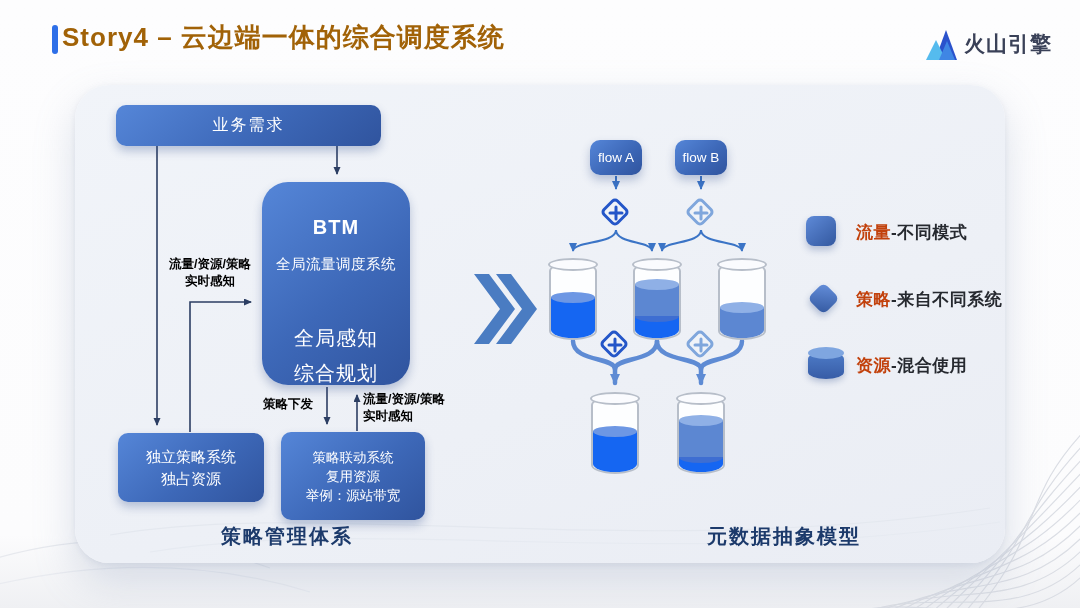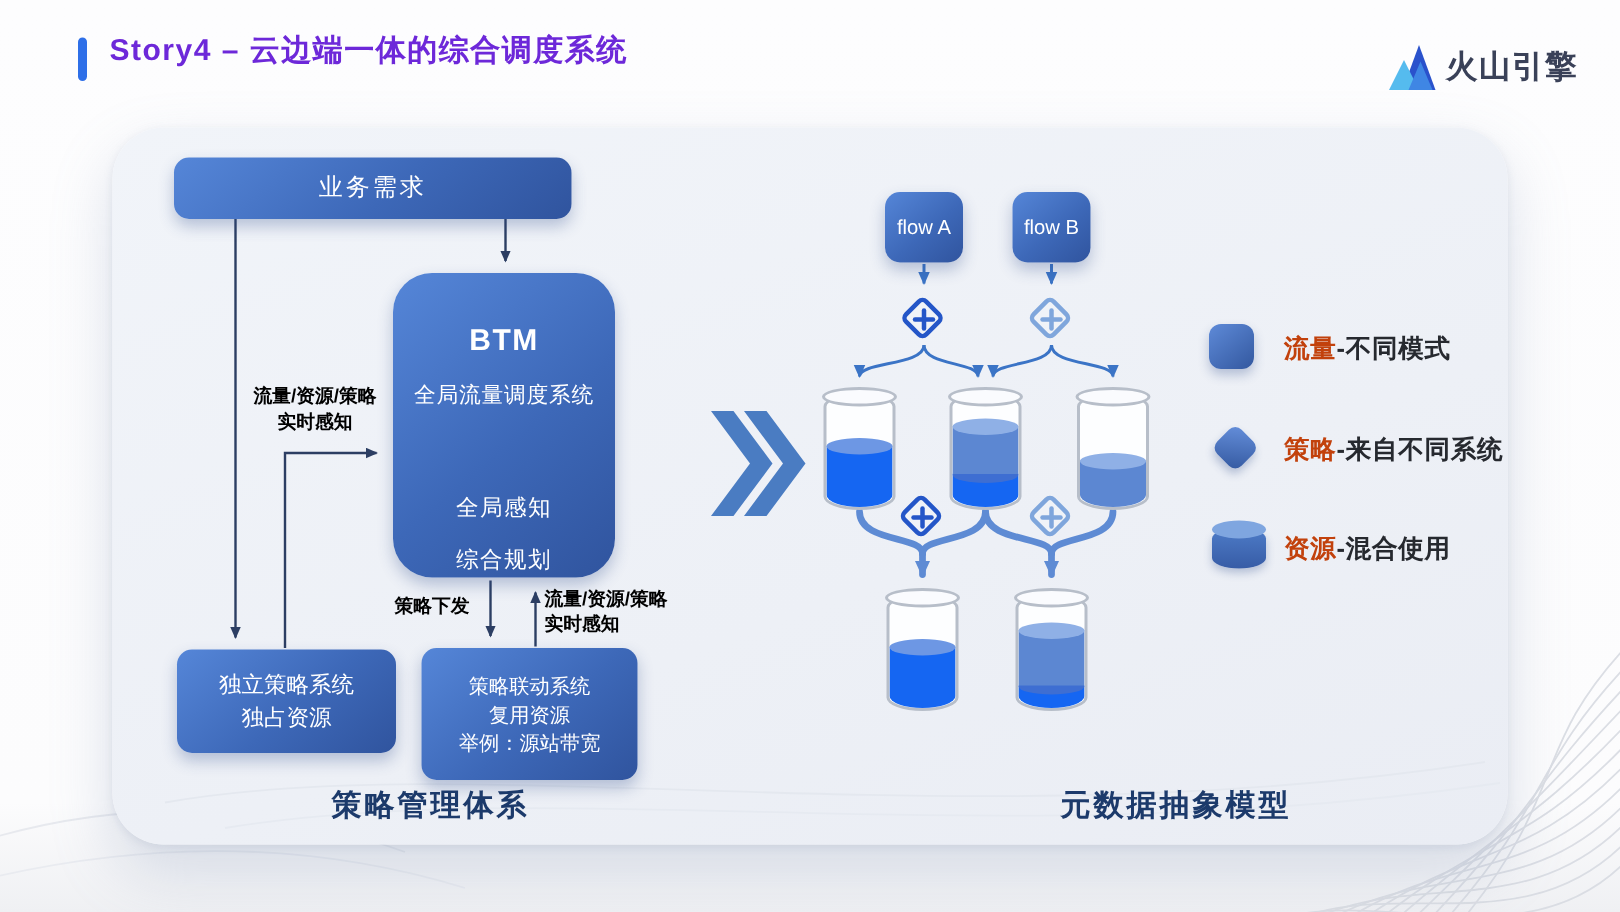--- a/index.html
+++ b/index.html
@@ -6,21 +6,21 @@
   body{
     width:1080px;height:608px;position:relative;overflow:hidden;
     background:linear-gradient(#fdfdfe 0%, #fcfcfd 88%, #eff0f3 100%);
     font-family:"Liberation Sans","DejaVu Sans",sans-serif;
     -webkit-font-smoothing:antialiased;
   }
   .abs{position:absolute;}
 
   
   .accent-bar{left:52px;top:25px;width:6px;height:29px;border-radius:3px;background:#2E6FE8;}
-  .page-title{left:73px;top:20px;font-size:20px;font-weight:700;color:#6d28d9;letter-spacing:1px;}
+  .page-title{left:62px;top:20px;font-size:26px;font-weight:700;color:#a16207;letter-spacing:1px;}
   .brand{right:28px;top:27px;display:flex;align-items:center;gap:1px;}
   .brand-text{font-size:21px;font-weight:700;color:#3A4158;letter-spacing:1px;}
 
   
   .card{
     left:75px;top:85px;width:930px;height:478px;border-radius:34px;
     background:linear-gradient(160deg,#f1f4f9 0%,#edf0f6 60%,#eaedf4 100%);
     box-shadow:0 18px 40px rgba(140,155,185,.30), 0 2px 6px rgba(150,160,185,.18);
   }
 
@@ -29,24 +29,24 @@
     display:flex;flex-direction:column;align-items:center;justify-content:center;
     color:#fff;text-align:center;
     background:linear-gradient(140deg,#5586d8 0%,#3d68b8 55%,#30549e 100%);
     box-shadow:0 5px 10px rgba(45,75,140,.30);
   }
   .biz-box{left:116px;top:105px;width:265px;height:41px;border-radius:10px;font-size:16px;letter-spacing:2px;}
   .btm-box{left:262px;top:182px;width:148px;height:203px;border-radius:26px;justify-content:space-between;padding-top:32px;box-sizing:border-box;}
   .btm-title{font-size:20px;font-weight:700;line-height:26px;letter-spacing:1px;}
   .btm-sub{font-size:14.5px;line-height:24px;letter-spacing:.5px;}
   .btm-gap{height:26px;}
-  .btm-line{font-size:15px;line-height:23px;letter-spacing:1px;}
+  .btm-line{font-size:20px;line-height:23px;letter-spacing:1px;}
   .indep-box{left:118px;top:433px;width:146px;height:69px;border-radius:10px;font-size:15px;line-height:22px;}
   .link-box{left:281px;top:432px;width:144px;height:88px;border-radius:10px;font-size:13.5px;line-height:19px;}
-  .flow-box{width:52px;height:47px;border-radius:10px;font-size:13.5px;}
+  .flow-box{width:52px;height:35px;border-radius:10px;font-size:13.5px;margin-top:12px;}
   .flow-a{left:590px;top:128px;}
   .flow-b{left:675px;top:128px;}
 
   
   .mini-label{font-size:12.5px;font-weight:700;color:#000000;line-height:17px;}
   .lab-sense-left{left:145px;top:256px;width:130px;text-align:center;}
   .lab-dispatch{left:263px;top:396px;}
   .lab-sense-right{left:363px;top:391px;text-align:left;}
 
   .caption{font-size:20px;font-weight:700;color:#1C3A6B;letter-spacing:2px;text-align:center;width:220px;}

